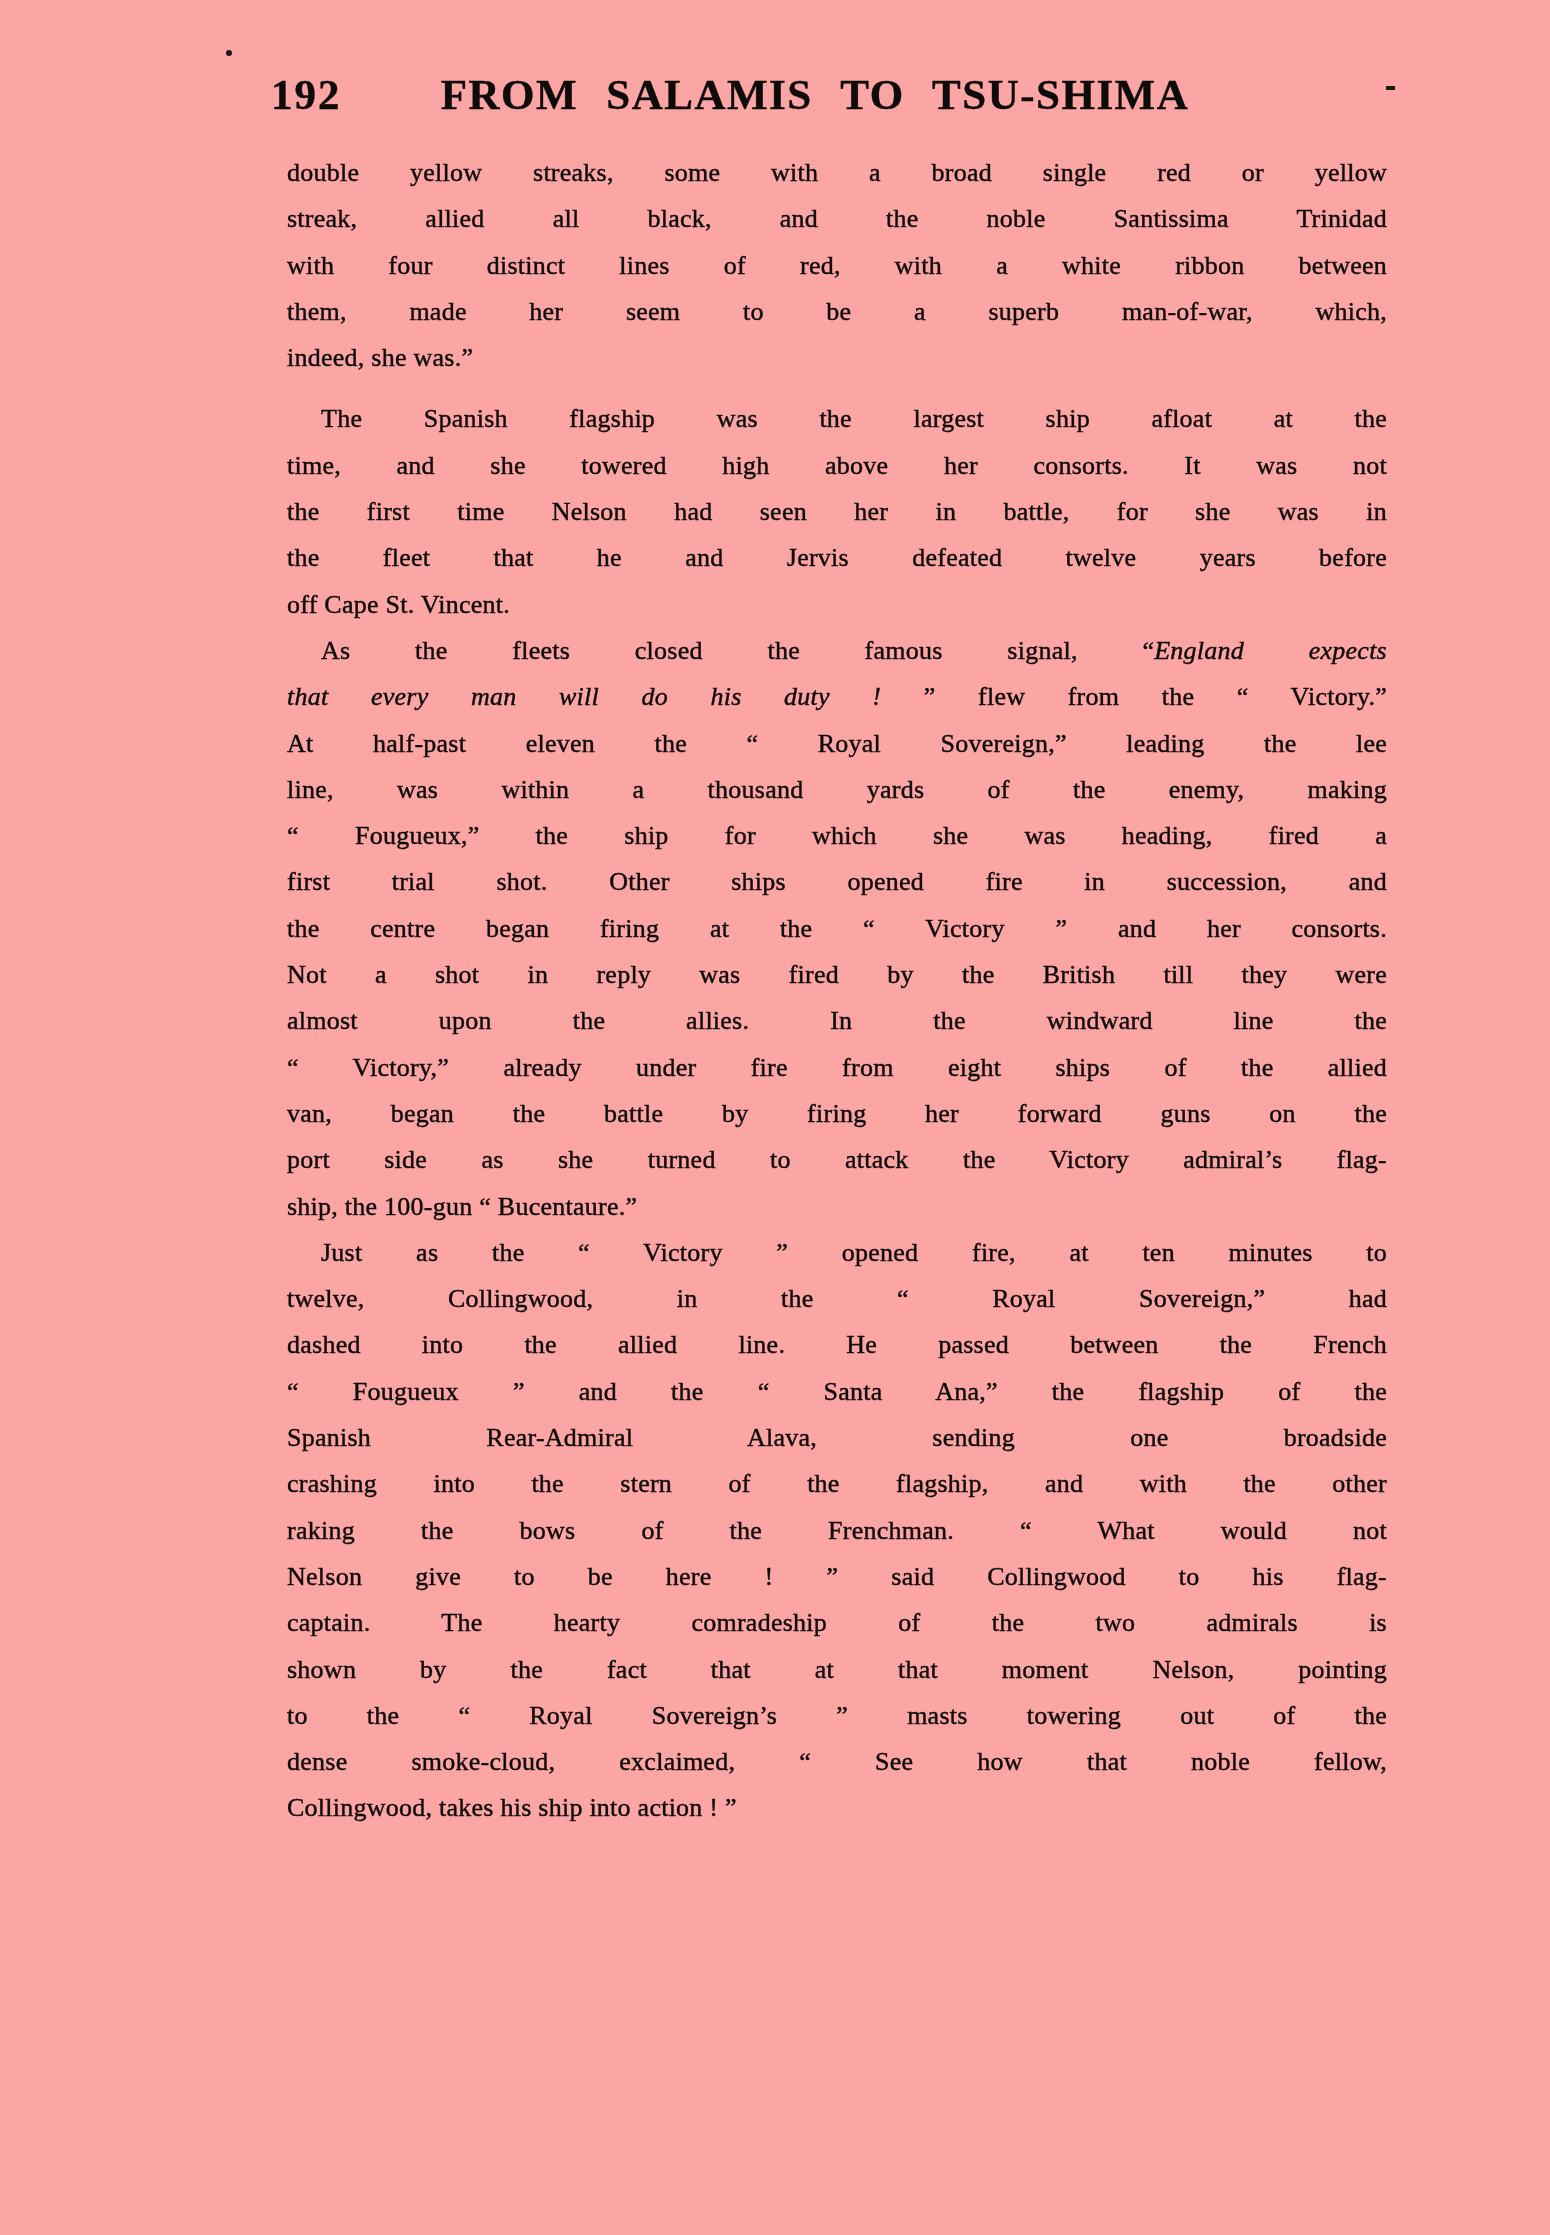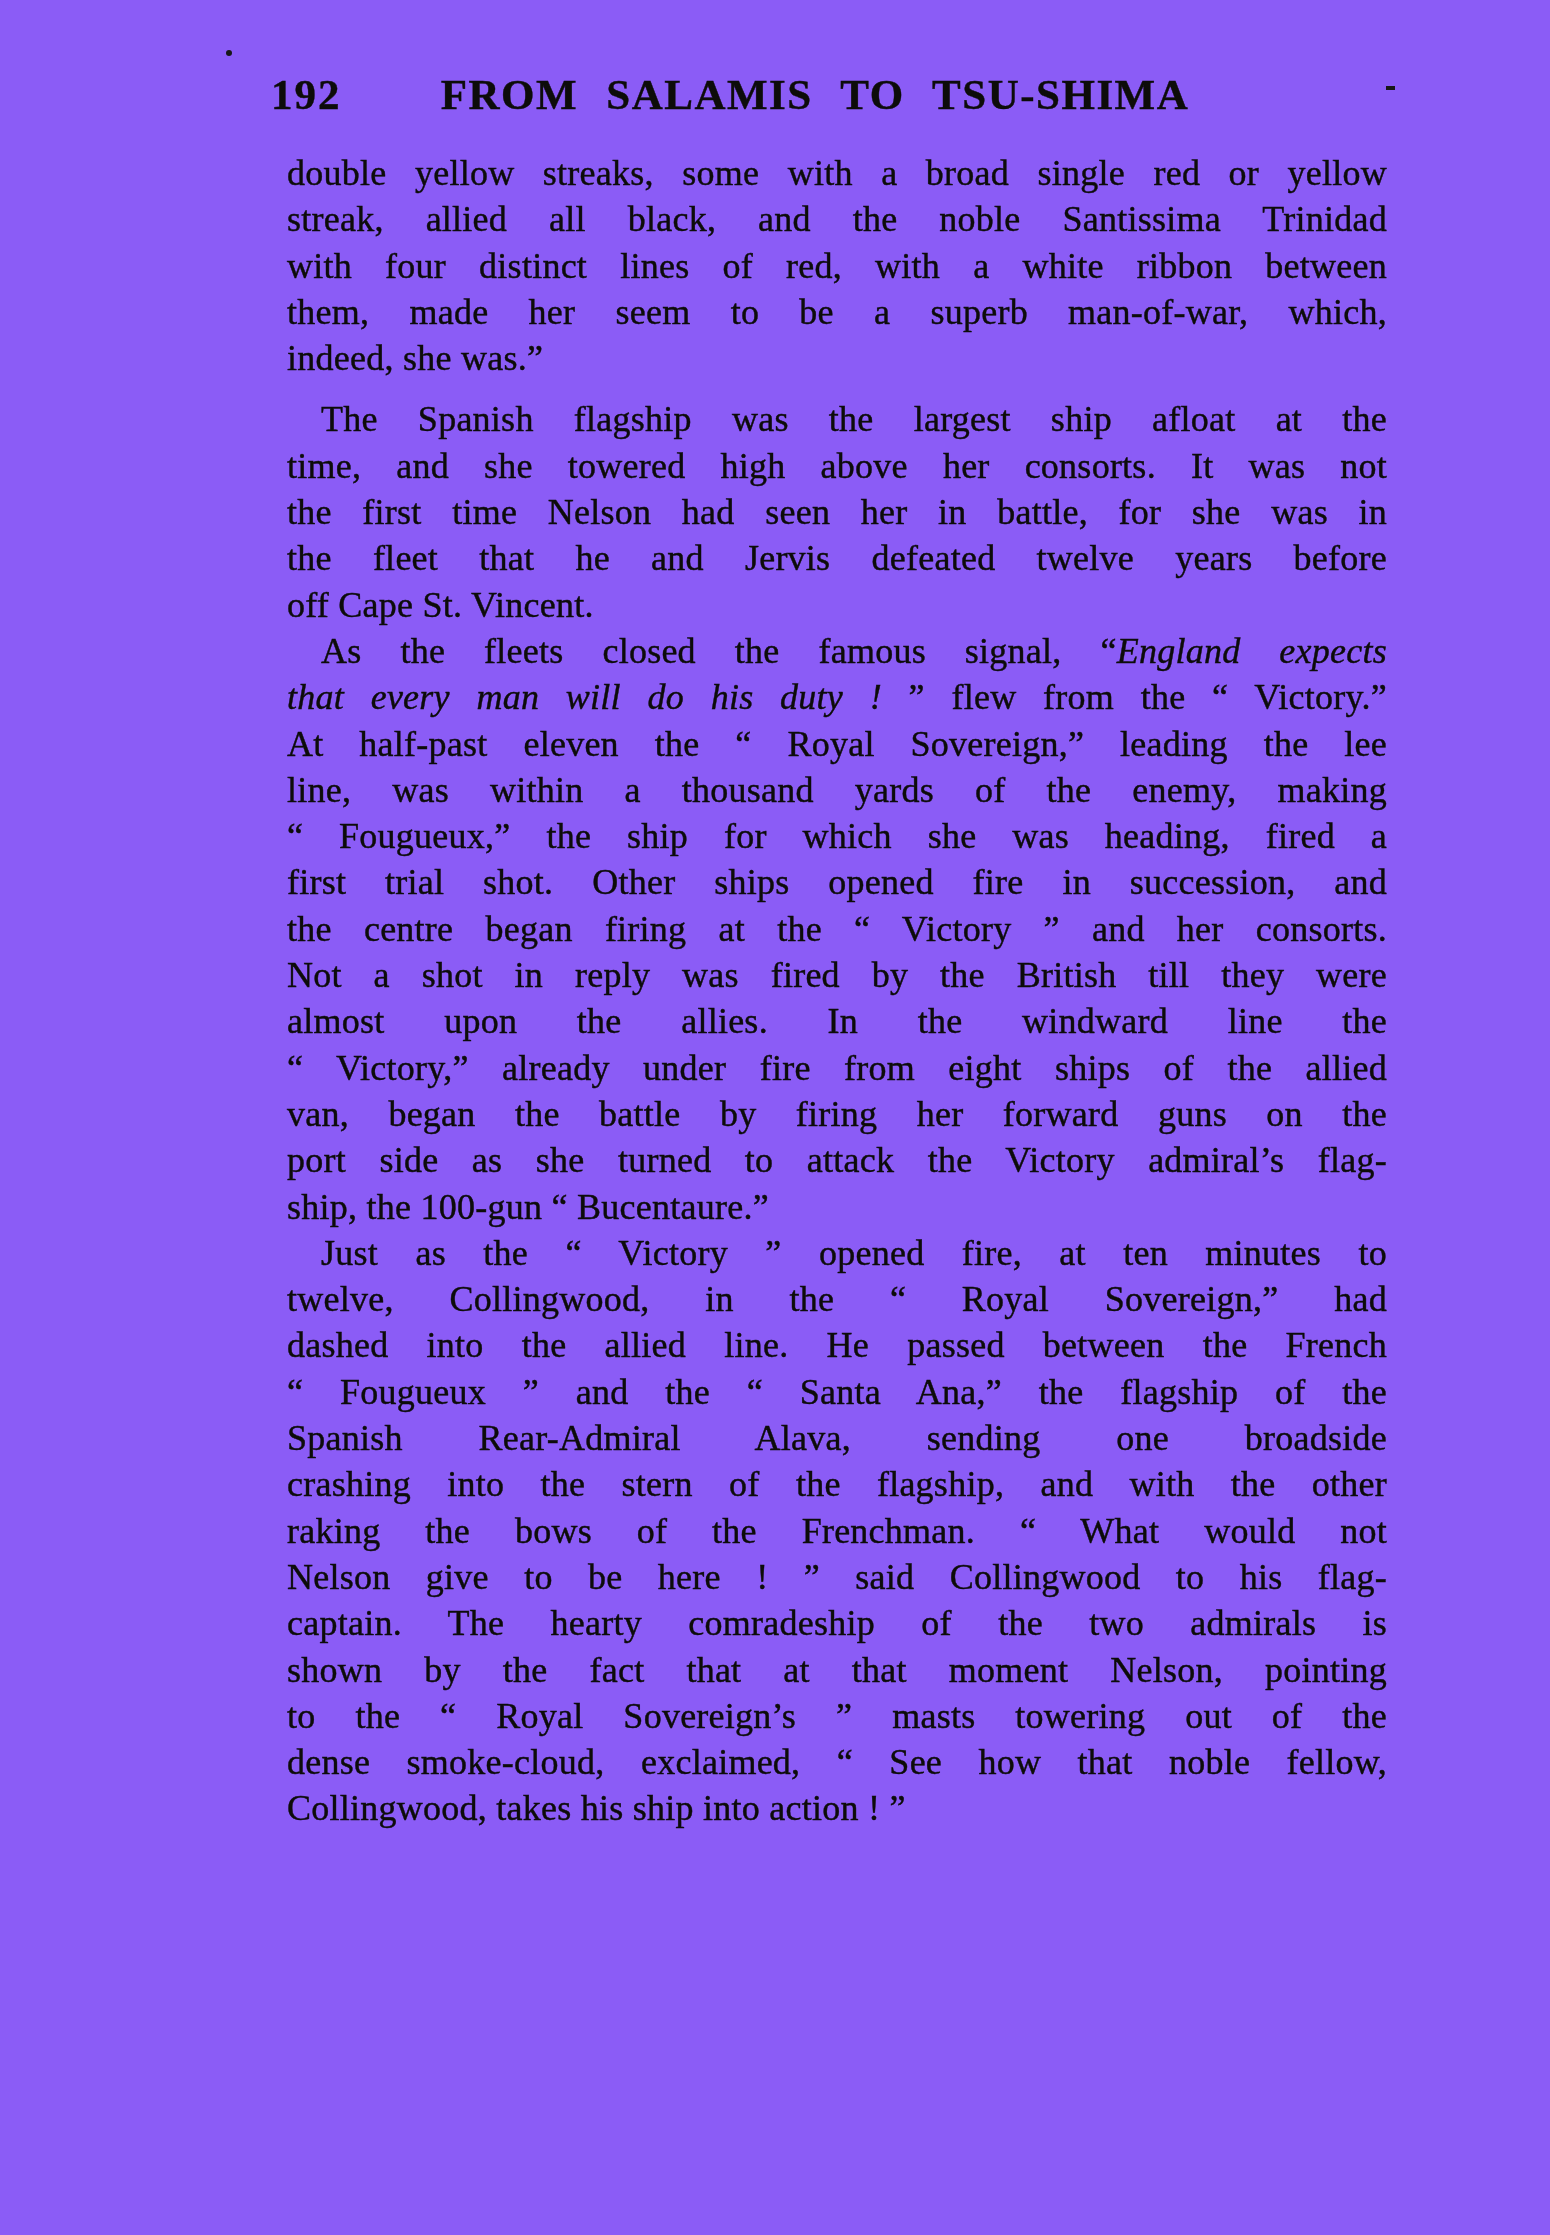--- a/index.html
+++ b/index.html
@@ -4,21 +4,21 @@
 <style>
   html, body {
     margin: 0;
     padding: 0;
     background: #dedede;
   }
   .page {
     position: relative;
     width: 1550px;
     height: 2235px;
-    background: #8b5cf6;
+    background: #fca5a5;
     overflow: hidden;
     font-family: "Liberation Serif", "DejaVu Serif", serif;
     color: #0d0c0a;
   }
   .running-header {
     position: absolute;
     top: 70px;
     left: 0;
     width: 100%;
     height: 52px;
@@ -40,21 +40,21 @@
     letter-spacing: 1.5px;
     word-spacing: 16px;
     white-space: nowrap;
     margin-left: 16px;
   }
   .text-block {
     position: absolute;
     left: 287px;
     top: 150px;
     width: 1100px;
-    font-size: 36px;
+    font-size: 26px;
     line-height: 46.3px;
     letter-spacing: 0.25px;
     -webkit-text-stroke: 0.42px #0d0c0a;
   }
   .paragraph { margin: 0; }
   .paragraph.spaced { margin-top: 15px; }
   .line {
     text-align: justify;
     text-align-last: justify;
     white-space: normal;

